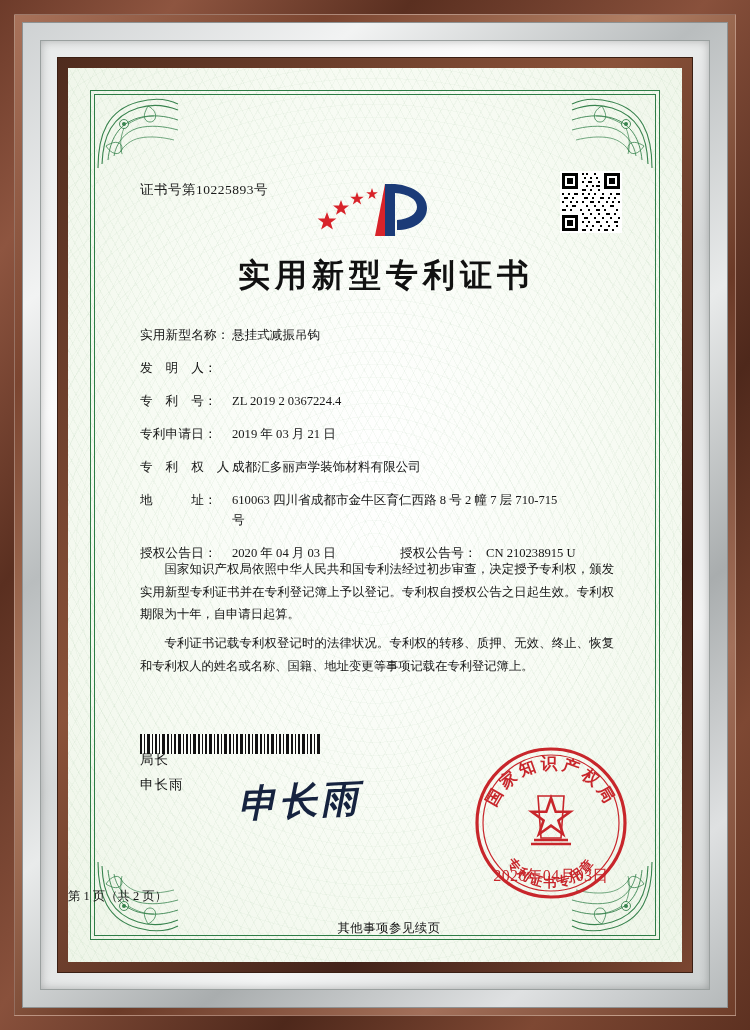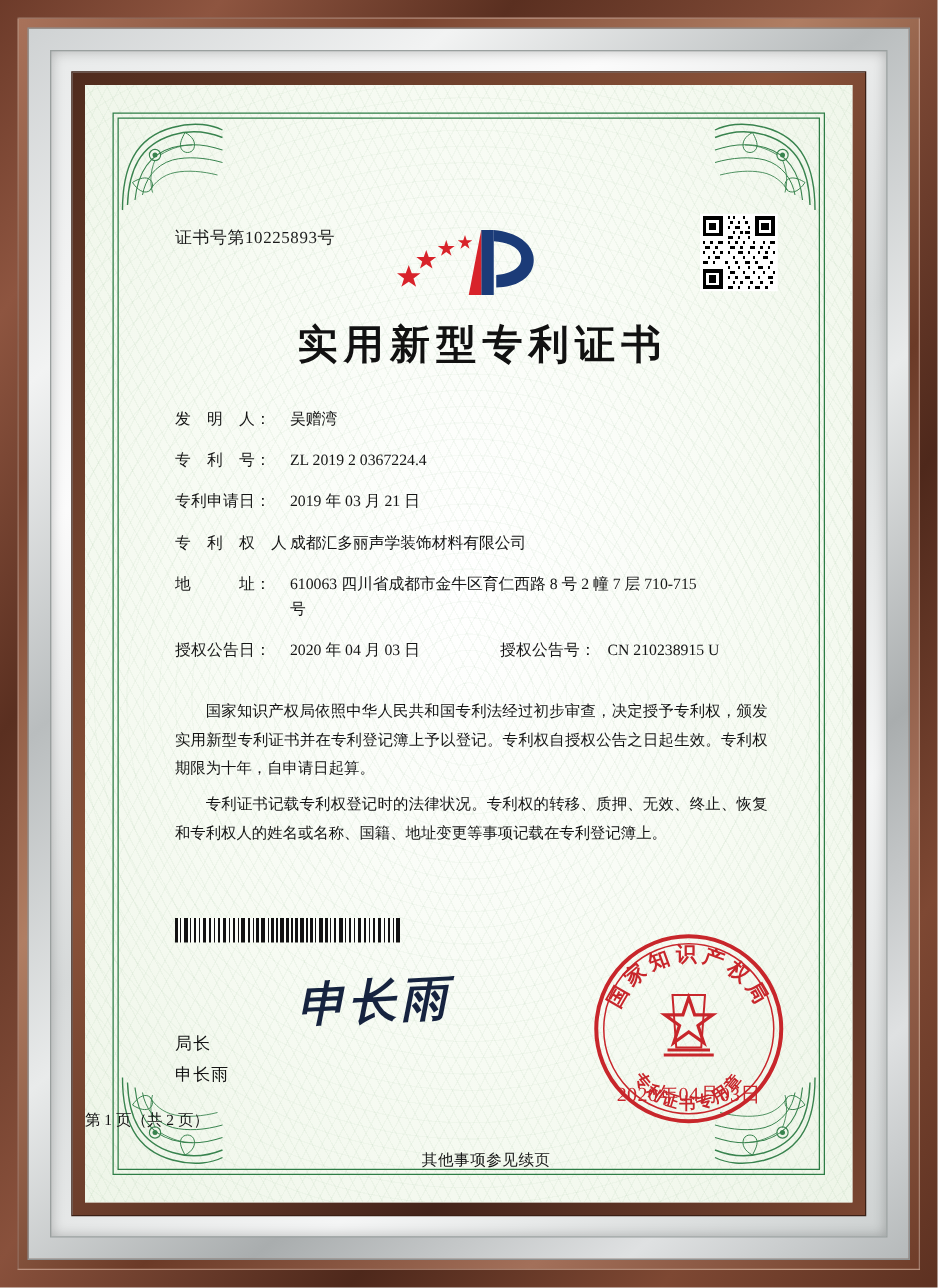--- a/index.html
+++ b/index.html
@@ -151,21 +151,21 @@
   .para-2{top:564px;}
 
   
   .barcode{
     position:absolute;left:72px;top:666px;width:180px;height:20px;
   }
   .barcode svg{display:block;width:100%;height:100%;}
 
   
   .sig-label{
-    position:absolute;left:72px;top:755px;
+    position:absolute;left:72px;top:680px;
     font-size:13.5px;color:#141414;line-height:1.85;
     letter-spacing:1px;
   }
   .sig-script{
     position:absolute;left:170px;top:708px;
     font-size:38px;color:#16233f;
     font-family:"DejaVu Serif", serif;
     font-style:italic;font-weight:bold;
     letter-spacing:3px;
     transform:rotate(-3deg);
@@ -382,24 +382,27 @@
           <path d="M74 12 L84 12 L84 64 L74 64 Z" fill="#1b3b78"></path>
           <path d="M84 12 C104 14 116 24 116 36 C116 50 102 58 86 58 L86 48 C98 47 106 42 106 35 C106 27 97 22 84 21 Z" fill="#1b3b78"></path>
           <path d="M74 12 L64 64 L74 64 Z" fill="#d8232a"></path>
         </svg>
       </div>
 
       <div class="main-title">实用新型专利证书</div>
 
       <div class="fields">
 
+        <div class="field-row">
+          <div class="field-label">实用新型名称：</div>
+          <div class="field-value">悬挂式减振吊钩</div>
+        </div>
 
         <div class="field-row">
           <div class="field-label">发　明　人：</div>
-          <div class="field-value">吴赠湾</div>
         </div>
 
         <div class="field-row">
           <div class="field-label">专　利　号：</div>
           <div class="field-value">ZL 2019 2 0367224.4</div>
         </div>
 
         <div class="field-row">
           <div class="field-label">专利申请日：</div>
           <div class="field-value">2019 年 03 月 21 日</div>

